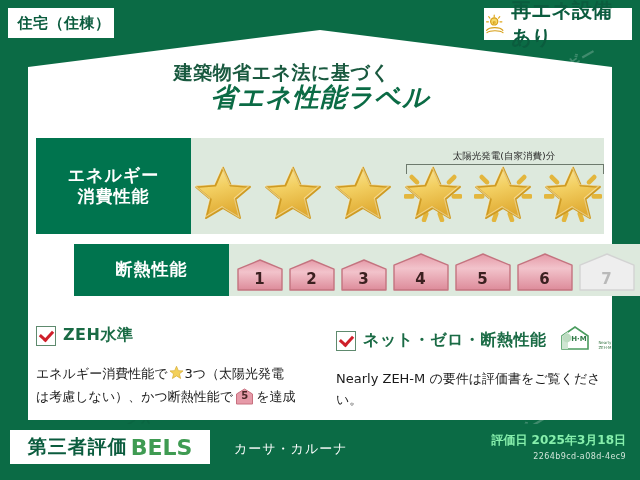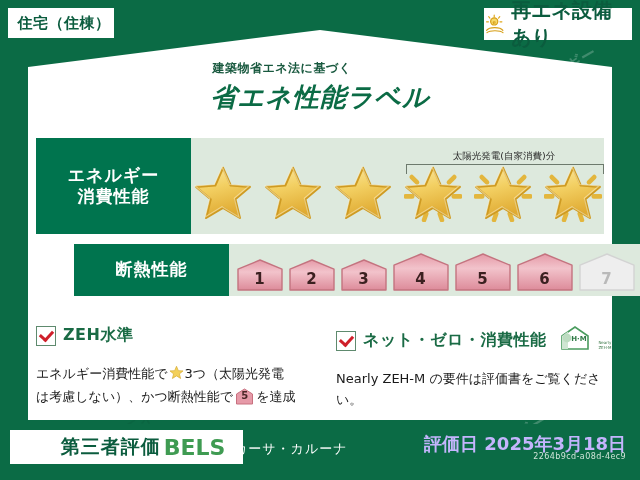--- a/index.html
+++ b/index.html
@@ -23,21 +23,21 @@
   #chip-renew .t{font-size:20px;font-weight:700;color:#0b5c3e;}
 
   
   #roof{position:absolute;left:28px;top:30px;width:584px;height:66px;
         background:#fff;clip-path:polygon(50% 0%,100% 56%,100% 100%,0% 100%,0% 56%);}
   #body-panel{position:absolute;left:28px;top:86px;width:584px;height:334px;background:#fff;}
   #footer-strip{position:absolute;left:0;top:424px;width:640px;height:56px;background:#0b6b45;}
 
   
   #title-sub{position:absolute;left:0;top:60px;width:564px;text-align:center;
-             font-size:12px;font-weight:700;color:#19593f;letter-spacing:.5px;}
+             font-size:19px;font-weight:700;color:#19593f;letter-spacing:.5px;}
   #title-main{position:absolute;left:0;top:80px;width:640px;text-align:center;
              font-size:26px;font-weight:700;color:#0b6b45;letter-spacing:1px;font-style:italic;}
 
   
   .row{position:absolute;display:flex;align-items:stretch;}
   .row-tag{background:#00744e;color:#fff;display:flex;flex-direction:column;
            align-items:center;justify-content:center;line-height:1.25;}
   .row-tag span{font-size:17px;font-weight:700;letter-spacing:1px;}
   .row-field{background:#dde9dd;position:relative;flex:1;}
 
@@ -80,25 +80,25 @@
   .crit-title{font-size:16px;font-weight:700;color:#1a6b45;letter-spacing:.5px;}
   .crit-body{margin-top:17px;font-size:13px;color:#1a1a1a;line-height:1.65;}
   .inline-star{display:inline-block;vertical-align:-2px;margin:0 1px;}
   .inline-house{display:inline-block;vertical-align:-4px;margin:0 2px;position:relative;width:19px;height:17px;}
   .inline-house .n{position:absolute;left:0;bottom:1px;width:100%;text-align:center;font-size:10px;font-weight:700;color:#4a2626;}
   #zehm-logo{margin-left:5px;display:inline-flex;align-items:flex-end;gap:6px;}
   #zehm-logo .lg-cap{font-size:4px;color:#3d7a4a;line-height:1.2;text-align:left;}
 
   
   #bels-badge{position:absolute;left:10px;top:430px;width:200px;height:34px;background:#fff;
-              display:flex;align-items:center;justify-content:center;gap:3px;padding-left:33px;}
+              display:flex;align-items:center;justify-content:center;gap:3px;}
   #bels-badge .b1{font-size:19px;font-weight:700;color:#0b5c3e;letter-spacing:1px;}
   #bels-badge .b2{font-size:22px;font-weight:700;color:#3f9b52;letter-spacing:0px;}
   #bldg-name{position:absolute;left:218px;top:440px;font-size:13px;color:#fff;letter-spacing:1px;margin-left:16px;}
-  #eval-date{position:absolute;right:14px;top:432px;font-size:18px;color:#c4b5fd;font-weight:700;}
+  #eval-date{position:absolute;right:14px;top:432px;font-size:12px;color:#86efac;font-weight:700;}
   #eval-id{position:absolute;right:14px;top:452px;font-size:8px;color:#cfe4d8;letter-spacing:.4px;}
 </style>
 </head>
 <body>
 
 <div id="label-root">
 
   <div class="wm" style="left:60px;top:68px;">エネルギー</div>
   <div class="wm" style="left:520px;top:62px;">エネルギー</div>
   <div class="wm dark" style="left:320px;top:118px;">エネルギー</div>
@@ -361,21 +361,21 @@
             <polygon points="12,2 15,9 22.5,9.4 16.7,14.2 18.6,21.6 12,17.4 5.4,21.6 7.3,14.2 1.5,9.4 9,9" fill="#f3d05a" stroke="#d4a62c" stroke-width="1"></polygon>
           </svg></span><span>3つ（太陽光発電</span><br><span>は考慮しない）、かつ断熱性能で</span><span class="inline-house"><svg width="19" height="17" viewBox="0 0 19 17">
             <polygon points="1.5,6 9.5,1 17.5,6 17.5,16 1.5,16" fill="#e69aa8" stroke="#c8707f" stroke-width="1"></polygon>
           </svg><span class="n">5</span></span><span>を達成</span>
     </div>
   </div>
 
   <div class="crit" id="crit-right">
     <div class="crit-head">
       <div class="cbox"></div>
-      <div class="crit-title">ネット・ゼロ・消費性能</div>
+      <div class="crit-title">ネット・ゼロ・断熱性能</div>
       <span id="zehm-logo">
         <svg width="34" height="26" viewBox="0 0 34 26">
           <path d="M4 11 L17 2 L30 11 L30 24 L4 24 Z" fill="none" stroke="#4a9c5e" stroke-width="1.6"></path>
           <path d="M4 11 L10 6.5 L10 24 L4 24 Z" fill="#cfe6d2"></path>
           <circle cx="9" cy="13" r="4.4" fill="#bcdcc0"></circle>
           <text x="21" y="16" font-size="7" font-weight="bold" fill="#2f7a46" text-anchor="middle">H·M</text>
         </svg>
         <span class="lg-cap">
           <div>Nearly</div>
           <div>ZEH-M</div>

